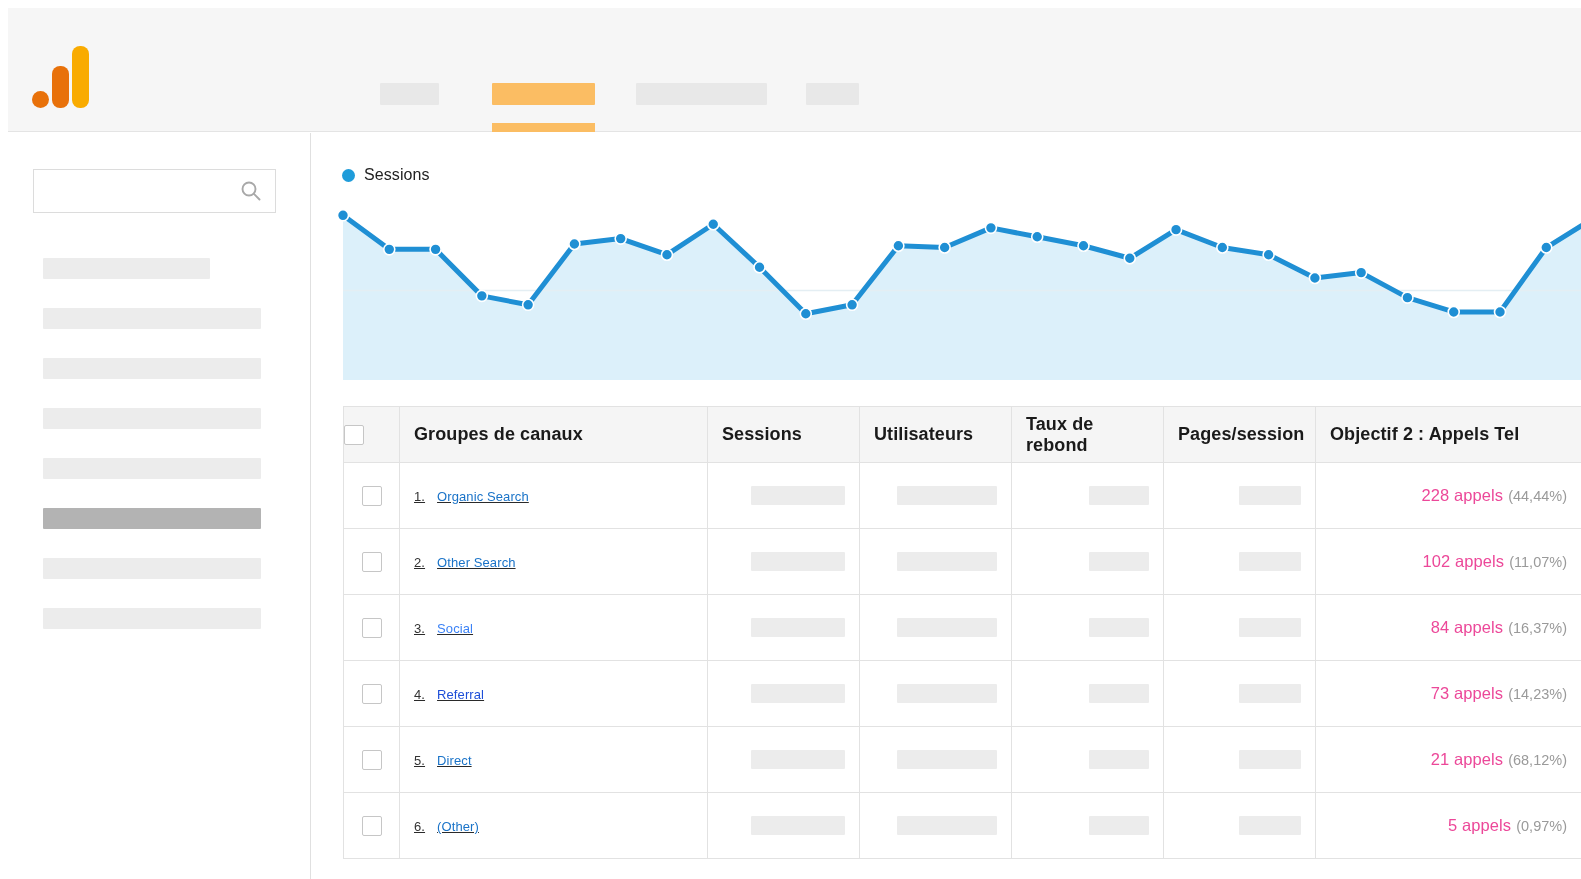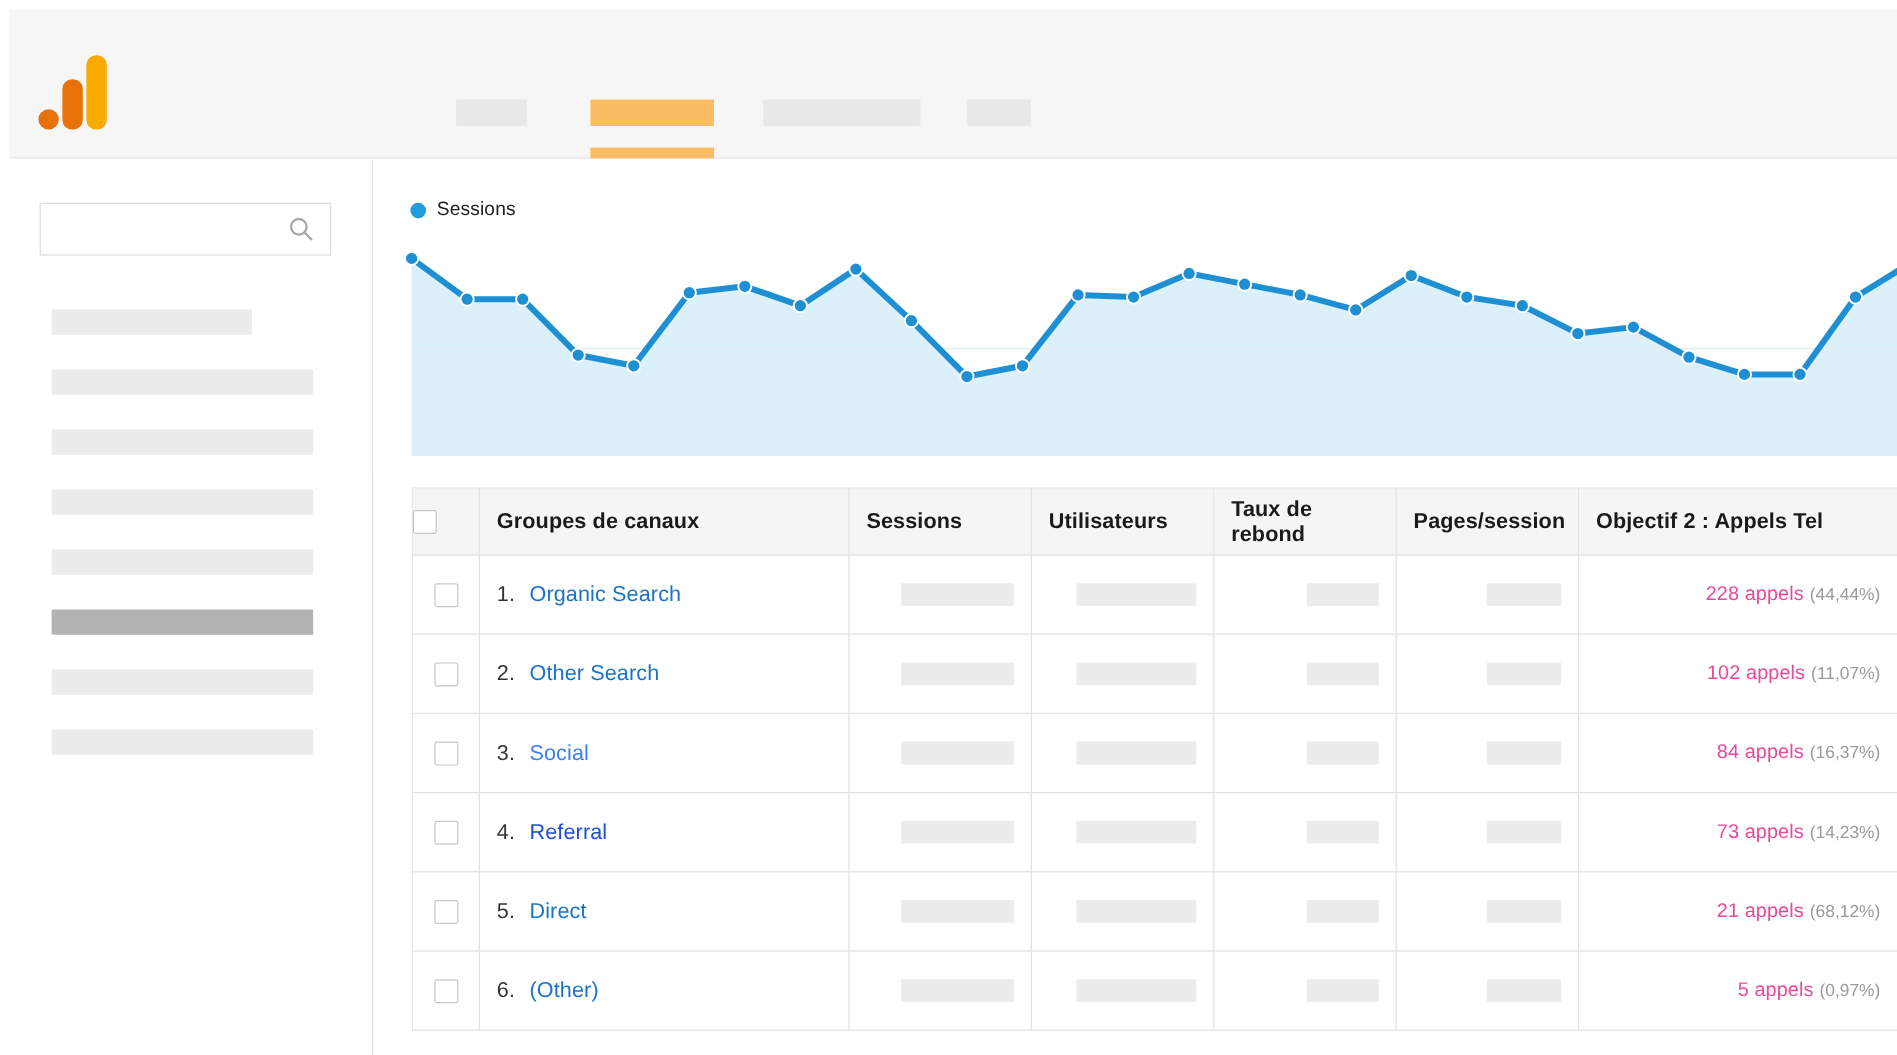--- a/index.html
+++ b/index.html
@@ -255,24 +255,25 @@
   .chk {
     display: inline-block;
     width: 18px;
     height: 18px;
     border: 1px solid #c6c6c6;
     border-radius: 2px;
     background: #fff;
     vertical-align: middle;
   }
   .row-name {
-    font-size: 18px;
+    font-size: 13px;
     color: #2a2a2a;
     letter-spacing: .1px;
     white-space: nowrap;
+    text-decoration: underline;
   }
   .row-num { color: #333; margin-right: 12px; }
   .row-link { color: #1a73c8; }
   .cell-redact {
     height: 19px;
     background: #ececec;
     border-radius: 1px;
     margin-left: auto;
   }
   td.redacted { text-align: right; }

